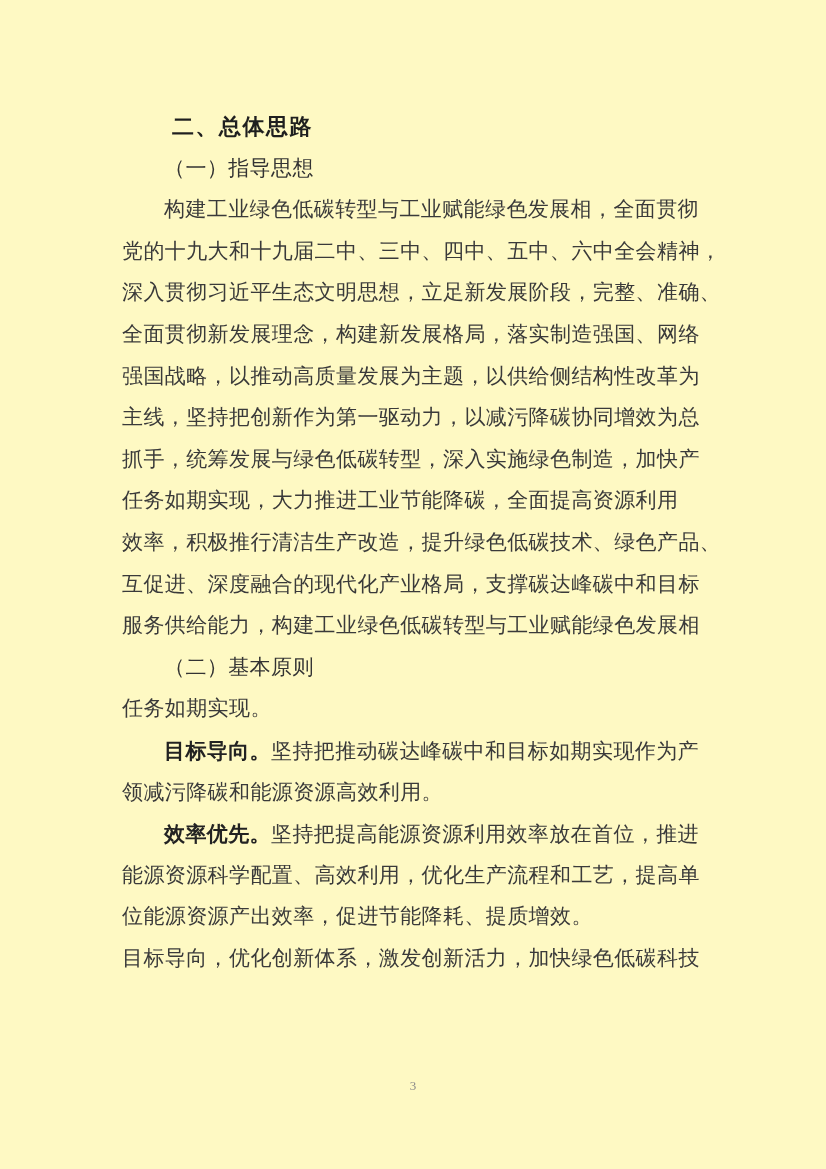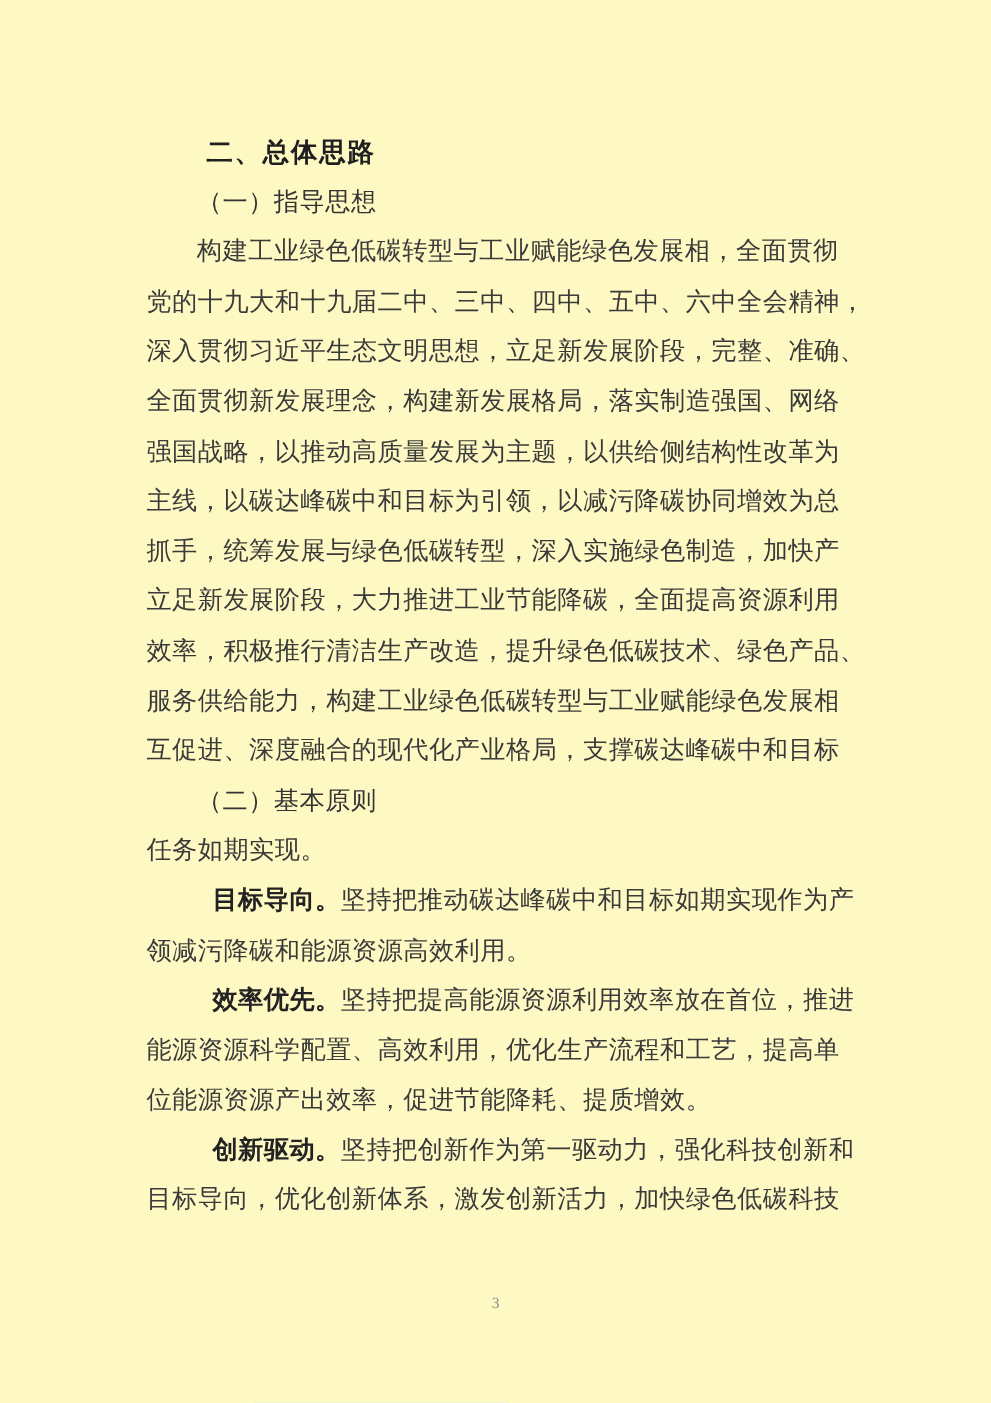--- a/index.html
+++ b/index.html
@@ -42,21 +42,20 @@
     padding-left: 42px;
     color: #333333;
   }
   .indent {
     text-indent: 2em;
   }
   .lead {
     font-family: Liberation Sans, sans-serif;
     font-weight: bold;
     color: #222222;
-    margin-left: 13px;
   }
   .page-number {
     position: absolute;
     left: 0;
     right: 0;
     top: 1078px;
     text-align: center;
     font-size: 13px;
     color: #8a8a8a;
     font-family: "Liberation Serif", serif;
@@ -70,36 +69,35 @@
 
     <div class="line heading">二、总体思路</div>
 
     <div class="line subheading">（一）指导思想</div>
 
     <div class="line indent">构建工业绿色低碳转型与工业赋能绿色发展相，全面贯彻</div>
     <div class="line">党的十九大和十九届二中、三中、四中、五中、六中全会精神，</div>
     <div class="line">深入贯彻习近平生态文明思想，立足新发展阶段，完整、准确、</div>
     <div class="line">全面贯彻新发展理念，构建新发展格局，落实制造强国、网络</div>
     <div class="line">强国战略，以推动高质量发展为主题，以供给侧结构性改革为</div>
-    <div class="line">主线，以碳达峰碳中和目标为引领，以减污降碳协同增效为总</div>
+    <div class="line">主线，坚持把创新作为第一驱动力，以减污降碳协同增效为总</div>
     <div class="line">抓手，统筹发展与绿色低碳转型，深入实施绿色制造，加快产</div>
-    <div class="line">立足新发展阶段，大力推进工业节能降碳，全面提高资源利用</div>
+    <div class="line">任务如期实现，大力推进工业节能降碳，全面提高资源利用</div>
     <div class="line">效率，积极推行清洁生产改造，提升绿色低碳技术、绿色产品、</div>
+    <div class="line">互促进、深度融合的现代化产业格局，支撑碳达峰碳中和目标</div>
     <div class="line">服务供给能力，构建工业绿色低碳转型与工业赋能绿色发展相</div>
-    <div class="line">互促进、深度融合的现代化产业格局，支撑碳达峰碳中和目标</div>
     <div class="line subheading">（二）基本原则</div>
 
     <div class="line">任务如期实现。</div>
 
     <div class="line indent"><span class="lead">目标导向。</span><span>坚持把推动碳达峰碳中和目标如期实现作为产</span></div>
     <div class="line">领减污降碳和能源资源高效利用。</div>
 
     <div class="line indent"><span class="lead">效率优先。</span><span>坚持把提高能源资源利用效率放在首位，推进</span></div>
     <div class="line">能源资源科学配置、高效利用，优化生产流程和工艺，提高单</div>
     <div class="line">位能源资源产出效率，促进节能降耗、提质增效。</div>
 
-    <div class="line indent"><span class="lead">创新驱动。</span><span>坚持把创新作为第一驱动力，强化科技创新和</span></div>
     <div class="line">目标导向，优化创新体系，激发创新活力，加快绿色低碳科技</div>
 
   </div>
 
   <div class="page-number">3</div>
 </div>
 
 </body></html>

